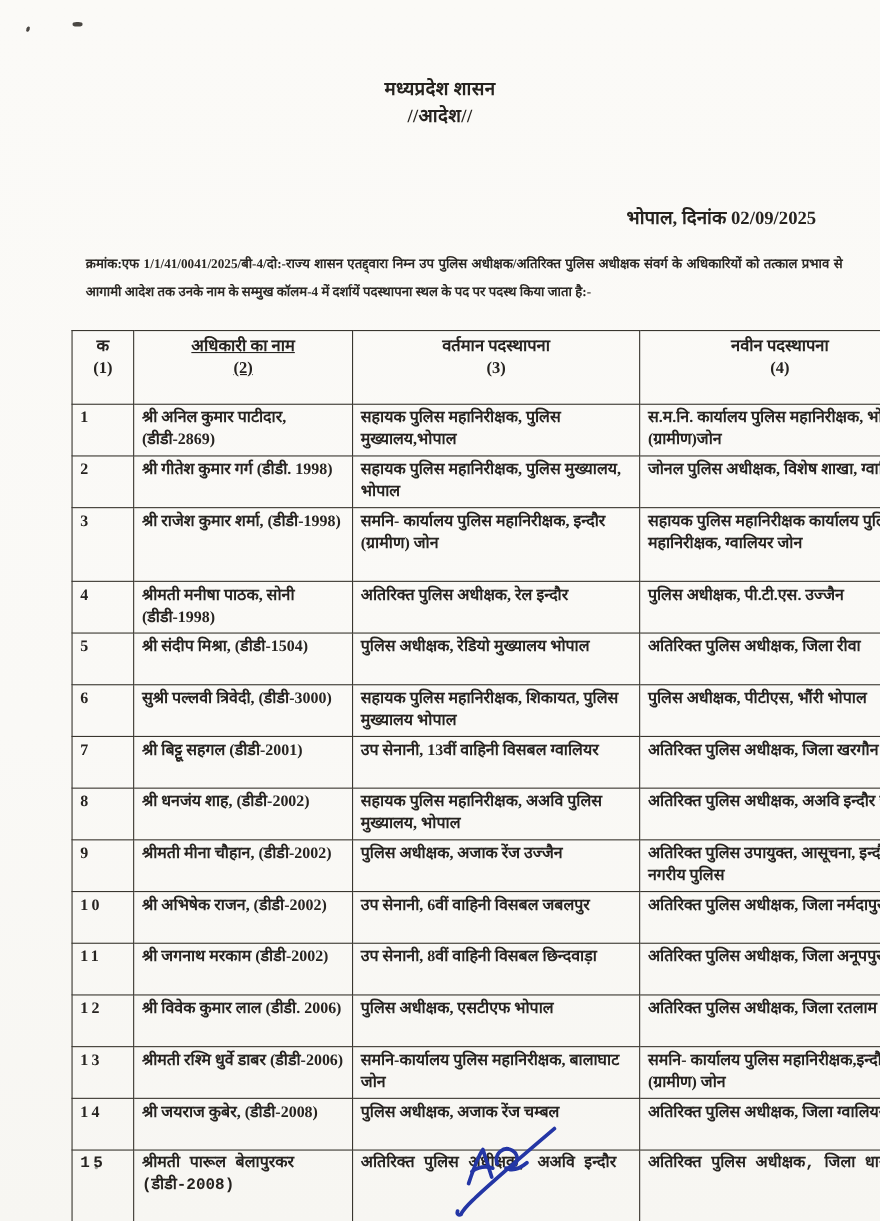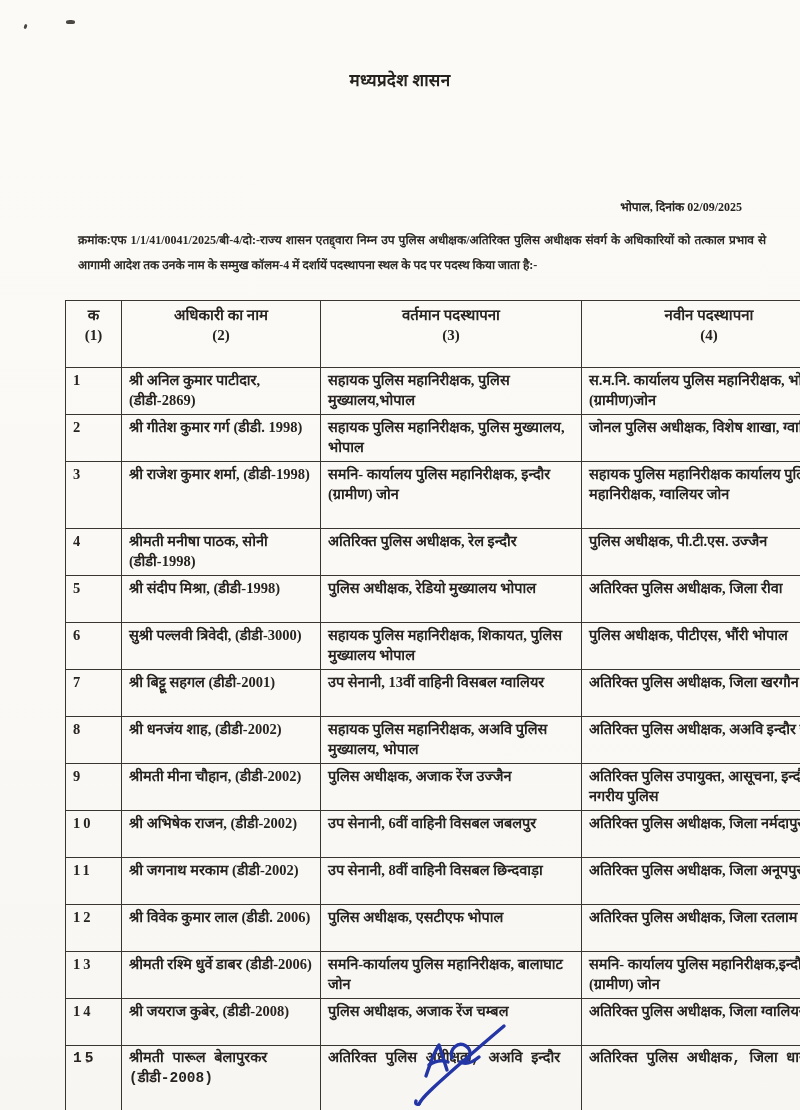--- a/index.html
+++ b/index.html
@@ -22,21 +22,21 @@
   .speck.s3{left:86px;top:1060px;width:3px;height:3px;opacity:.5;}
 
   .doc-header{
     position:absolute;left:0;top:68px;width:800px;
     text-align:center;
     font-weight:bold;font-size:17px;line-height:25px;
     letter-spacing:.3px;
   }
   .place-date{
     position:absolute;right:58px;top:186px;
-    font-weight:bold;font-size:12px;margin-top:12px;
+    font-weight:bold;font-size:17px;
   }
   .intro{
     position:absolute;left:78px;top:216px;width:688px;
     font-size:12px;font-weight:600;line-height:25px;
     text-align:justify;text-align-last:left;
     color:#2b2824;
   }
 
   table.transfer{
     position:absolute;left:65px;top:300px;
@@ -54,21 +54,21 @@
   }
   table.transfer thead th{
     font-size:15px;font-weight:bold;
     text-align:center;
     height:58px;
     vertical-align:top;
     padding-top:4px;
   }
   table.transfer thead{border-bottom:1.6px solid #39362f;}
   th.col-sno{width:41px;}
-  th.col-name{width:184px;}
+  th.col-name{width:184px;text-decoration:underline;}
   th.col-current{width:246px;margin-left:12px;}
   th.col-new{width:240px;}
   td.sno{
     text-align:left;padding-left:9px;
     letter-spacing:3px;
     font-weight:600;
   }
   table.transfer tbody tr{min-height:42px;}
   table.transfer tbody td{height:40px;}
   table.transfer tbody tr.tall td{height:60px;}
@@ -83,20 +83,21 @@
 <body>
 
 <div class="page">
 
   <div class="speck s1"></div>
   <div class="speck s2"></div>
   <div class="speck s3"></div>
 
   <div class="doc-header">
     <div>मध्यप्रदेश शासन</div>
+    <div>//आदेश//</div>
   </div>
 
   <div class="place-date">भोपाल, दिनांक 02/09/2025</div>
 
   <p class="intro">क्रमांक:एफ 1/1/41/0041/2025/बी-4/दो:-राज्य शासन एतद्द्वारा निम्न उप पुलिस अधीक्षक/अतिरिक्त पुलिस अधीक्षक संवर्ग के अधिकारियों को तत्काल प्रभाव से आगामी आदेश तक उनके नाम के सम्मुख कॉलम-4 में दर्शायें पदस्थापना स्थल के पद पर पदस्थ किया जाता है:-</p>
 
   <table class="transfer">
     <thead>
       <tr>
         <th class="col-sno">
@@ -137,21 +138,21 @@
           <td>सहायक पुलिस महानिरीक्षक कार्यालय पुलिस महानिरीक्षक, ग्वालियर जोन</td>
         </tr>
         <tr>
           <td class="sno">4</td>
           <td>श्रीमती मनीषा पाठक, सोनी (डीडी-1998)</td>
           <td>अतिरिक्त पुलिस अधीक्षक, रेल इन्दौर</td>
           <td>पुलिस अधीक्षक, पी.टी.एस. उज्जैन</td>
         </tr>
         <tr>
           <td class="sno">5</td>
-          <td>श्री संदीप मिश्रा, (डीडी-1998)</td>
+          <td>श्री संदीप मिश्रा, (डीडी-1504)</td>
           <td>पुलिस अधीक्षक, रेडियो मुख्यालय भोपाल</td>
           <td>अतिरिक्त पुलिस अधीक्षक, जिला रीवा</td>
         </tr>
         <tr>
           <td class="sno">6</td>
           <td>सुश्री पल्लवी त्रिवेदी, (डीडी-3000)</td>
           <td>सहायक पुलिस महानिरीक्षक, शिकायत, पुलिस मुख्यालय भोपाल</td>
           <td>पुलिस अधीक्षक, पीटीएस, भौंरी भोपाल</td>
         </tr>
         <tr>

